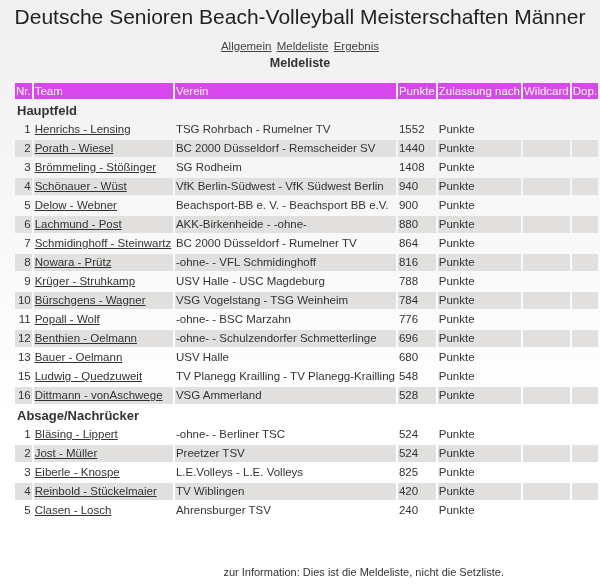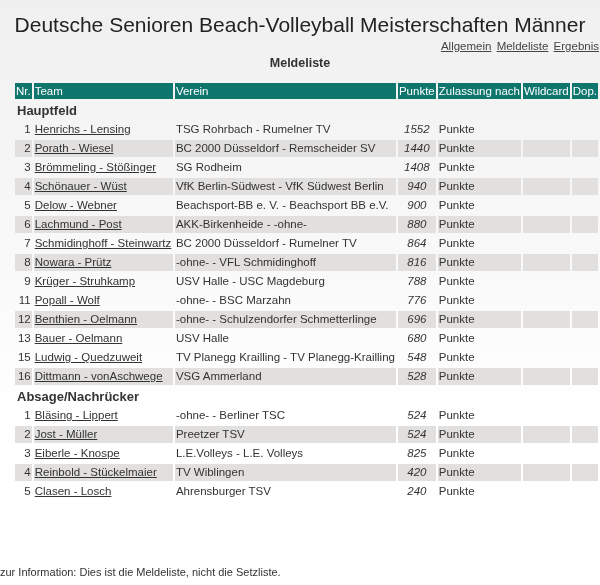--- a/index.html
+++ b/index.html
@@ -4,41 +4,41 @@
 <style>
   html, body { margin:0; padding:0; }
   body {
     width:600px; height:585px; overflow:hidden;
     background: linear-gradient(to bottom, #f0f0f0 0px, #f7f7f7 200px, #ffffff 420px, #ffffff 585px);
     font-family: "Liberation Sans", sans-serif;
     color:#333;
   }
   .page-title {
     text-align:center; font-size:21px; font-weight:normal; color:#222;
-    margin:0; padding-top:12px; height:26px; line-height:26px;
-  }
-  .nav { text-align:right; font-size:11.5px; margin-top:1px; height:15px; line-height:15px; }
+    margin:0; padding-top:4px; height:26px; line-height:26px;
+  }
+  .nav { text-align:center; font-size:11.5px; margin-top:9px; height:15px; line-height:15px; }
   .nav a { color:#444; text-decoration:underline; margin:0 1px; cursor:pointer; }
   .list-title { text-align:center; font-weight:bold; font-size:12.5px; height:18px; line-height:18px; color:#333; }
   table {
     position:absolute; left:13px; top:81px;
     border-collapse:separate; border-spacing:2px; font-size:11.5px;
   }
   th {
-    background:#0f766e; color:#fff; font-weight:normal; text-align:left;
+    background:#d946ef; color:#fff; font-weight:normal; text-align:left;
     height:16px; padding:0 1px; line-height:16px; white-space:nowrap;
   }
   td { height:17px; padding:0 1px; line-height:17px; white-space:nowrap; color:#333; }
   tr.even td { background:#e2e0de; }
   td.nr { text-align:right; }
   td.team a { color:#333; text-decoration:underline; cursor:pointer; }
-  td.pts { text-align:center;font-style:italic; }
+  td.pts { text-align:left; }
   .section td { font-weight:bold; font-size:13px; height:18px; padding-left:2px; background:transparent !important; }
   .footer {
-    position:absolute; top:566px; left:0; width:504px; text-align:left;
+    position:absolute; top:566px; left:0; width:504px; text-align:right;
     font-size:11px; color:#333;
   }
 </style>
 </head>
 <body>
 
 <h1 class="page-title">Deutsche Senioren Beach-Volleyball Meisterschaften Männer</h1>
 
 <div class="nav">
   <a>Allgemein</a>
@@ -137,20 +137,29 @@
       </tr>
       <tr class="odd">
         <td class="nr">9</td>
         <td class="team"><a>Krüger - Struhkamp</a></td>
         <td class="verein">USV Halle - USC Magdeburg</td>
         <td class="pts">788</td>
         <td class="zul">Punkte</td>
         <td class="wc"></td>
         <td class="dop"></td>
       </tr>
+      <tr class="even">
+        <td class="nr">10</td>
+        <td class="team"><a>Bürschgens - Wagner</a></td>
+        <td class="verein">VSG Vogelstang - TSG Weinheim</td>
+        <td class="pts">784</td>
+        <td class="zul">Punkte</td>
+        <td class="wc"></td>
+        <td class="dop"></td>
+      </tr>
       <tr class="odd">
         <td class="nr">11</td>
         <td class="team"><a>Popall - Wolf</a></td>
         <td class="verein">-ohne- - BSC Marzahn</td>
         <td class="pts">776</td>
         <td class="zul">Punkte</td>
         <td class="wc"></td>
         <td class="dop"></td>
       </tr>
       <tr class="even">

